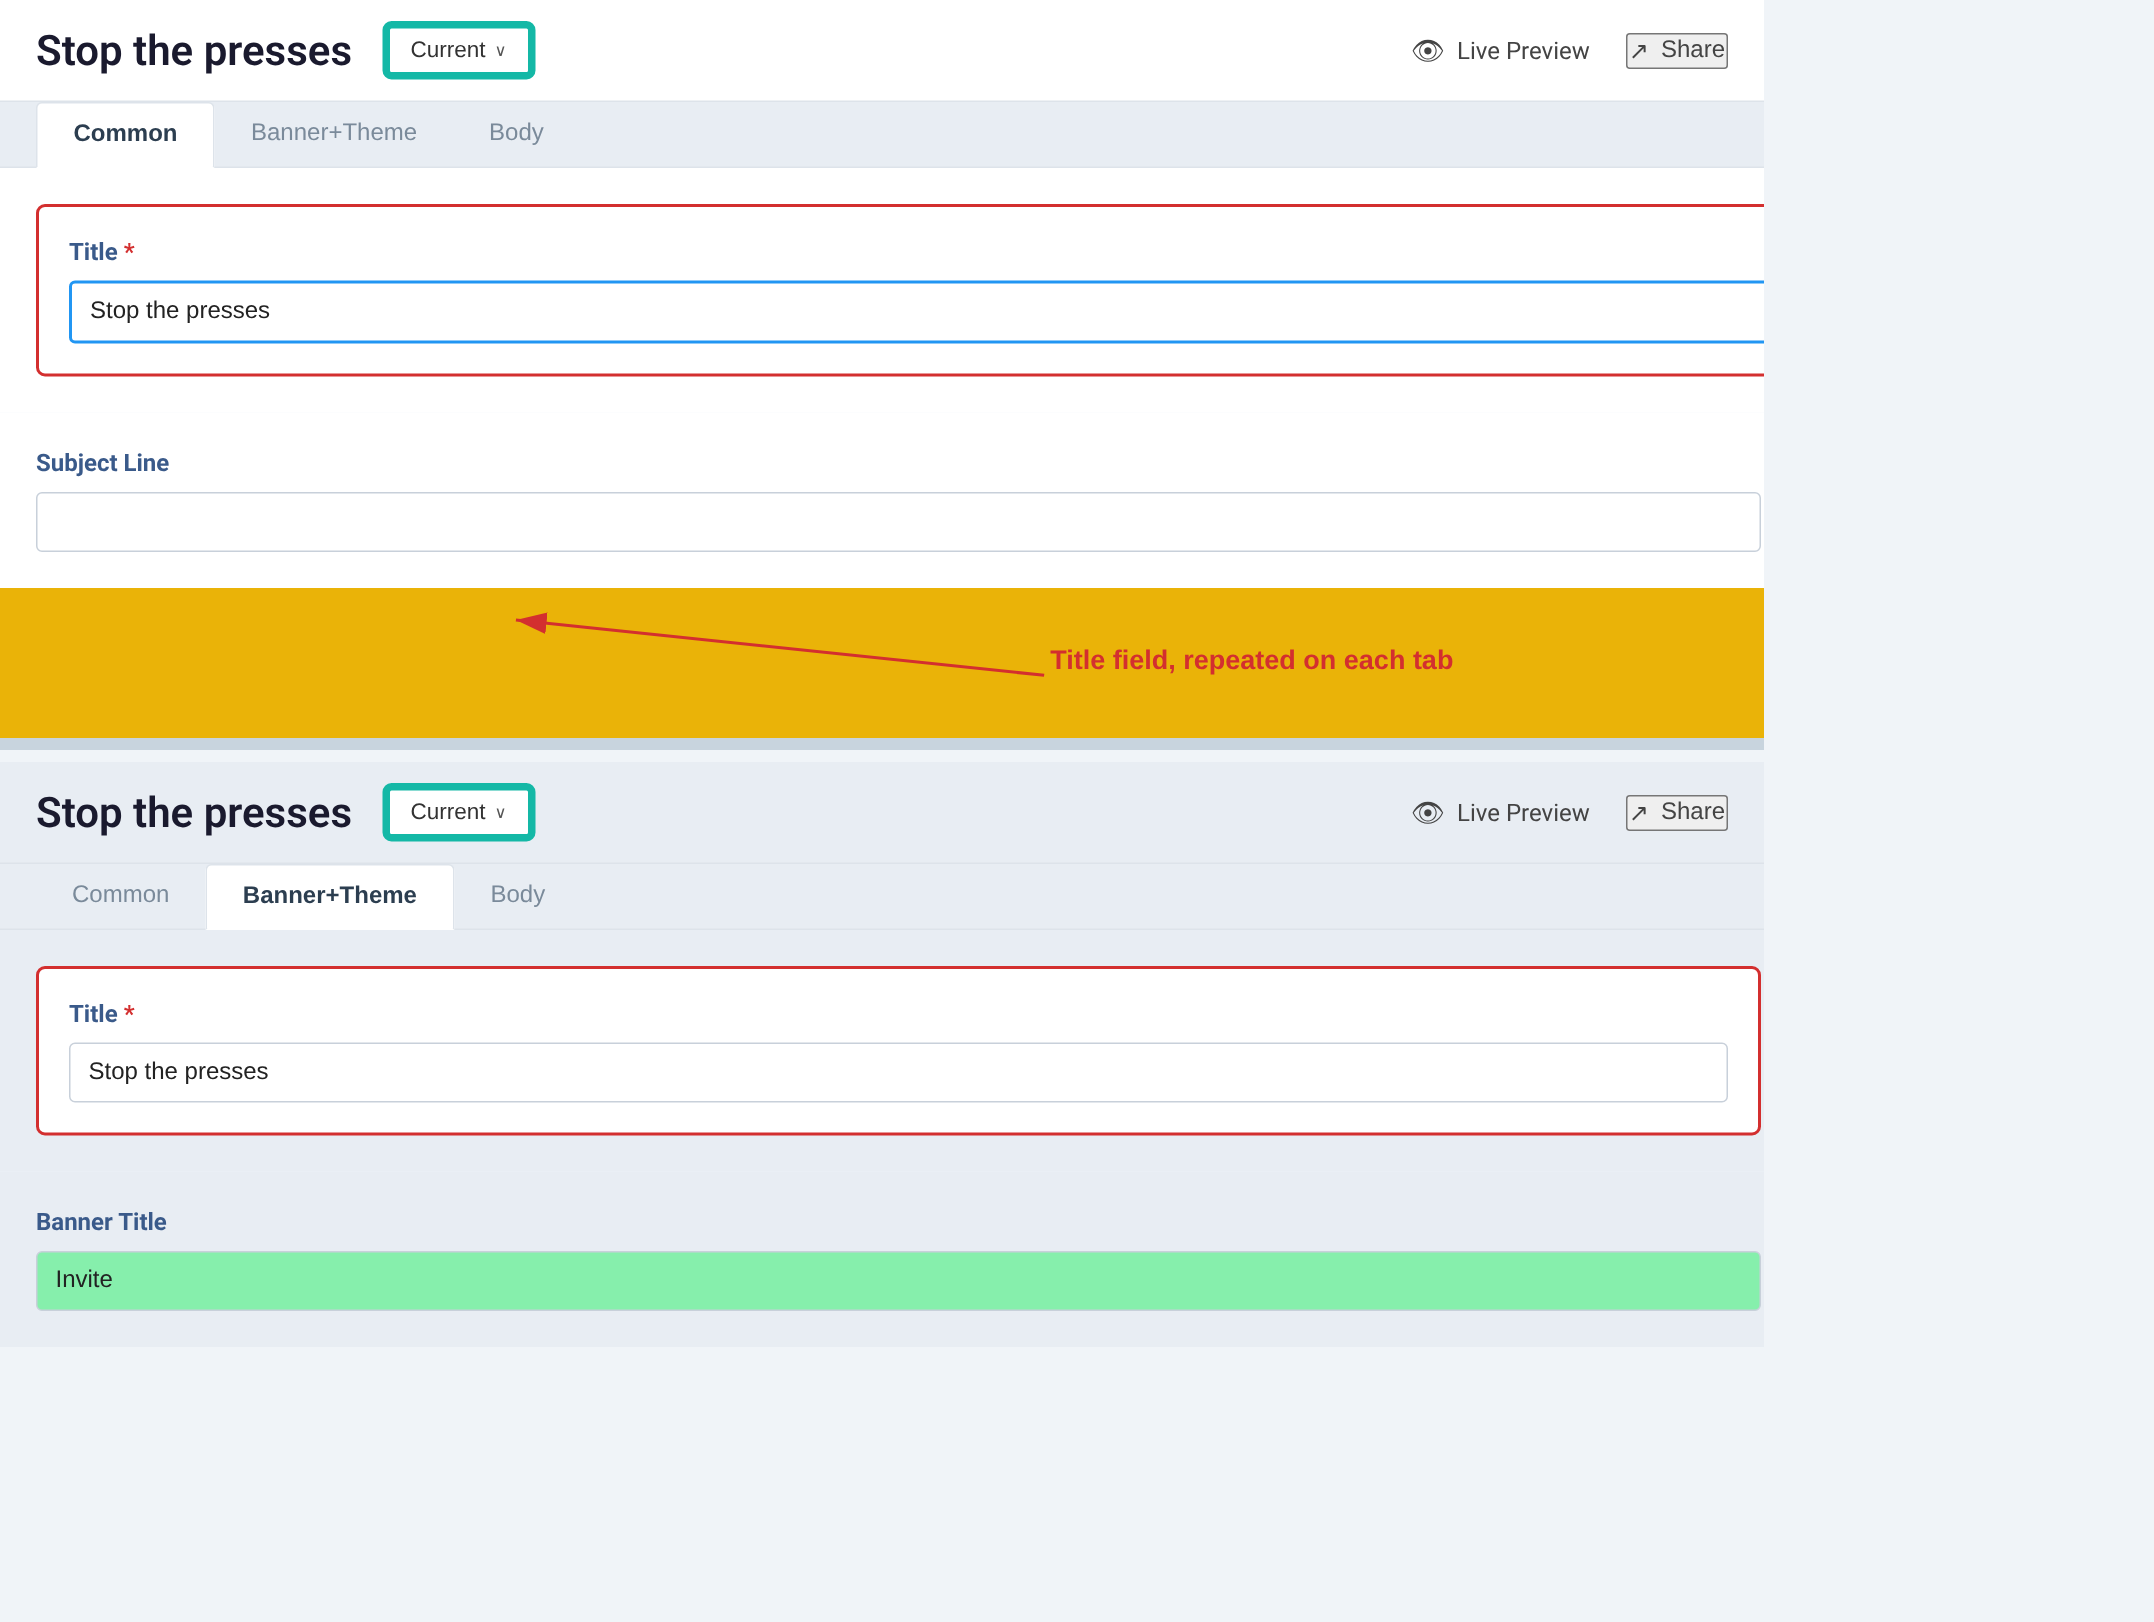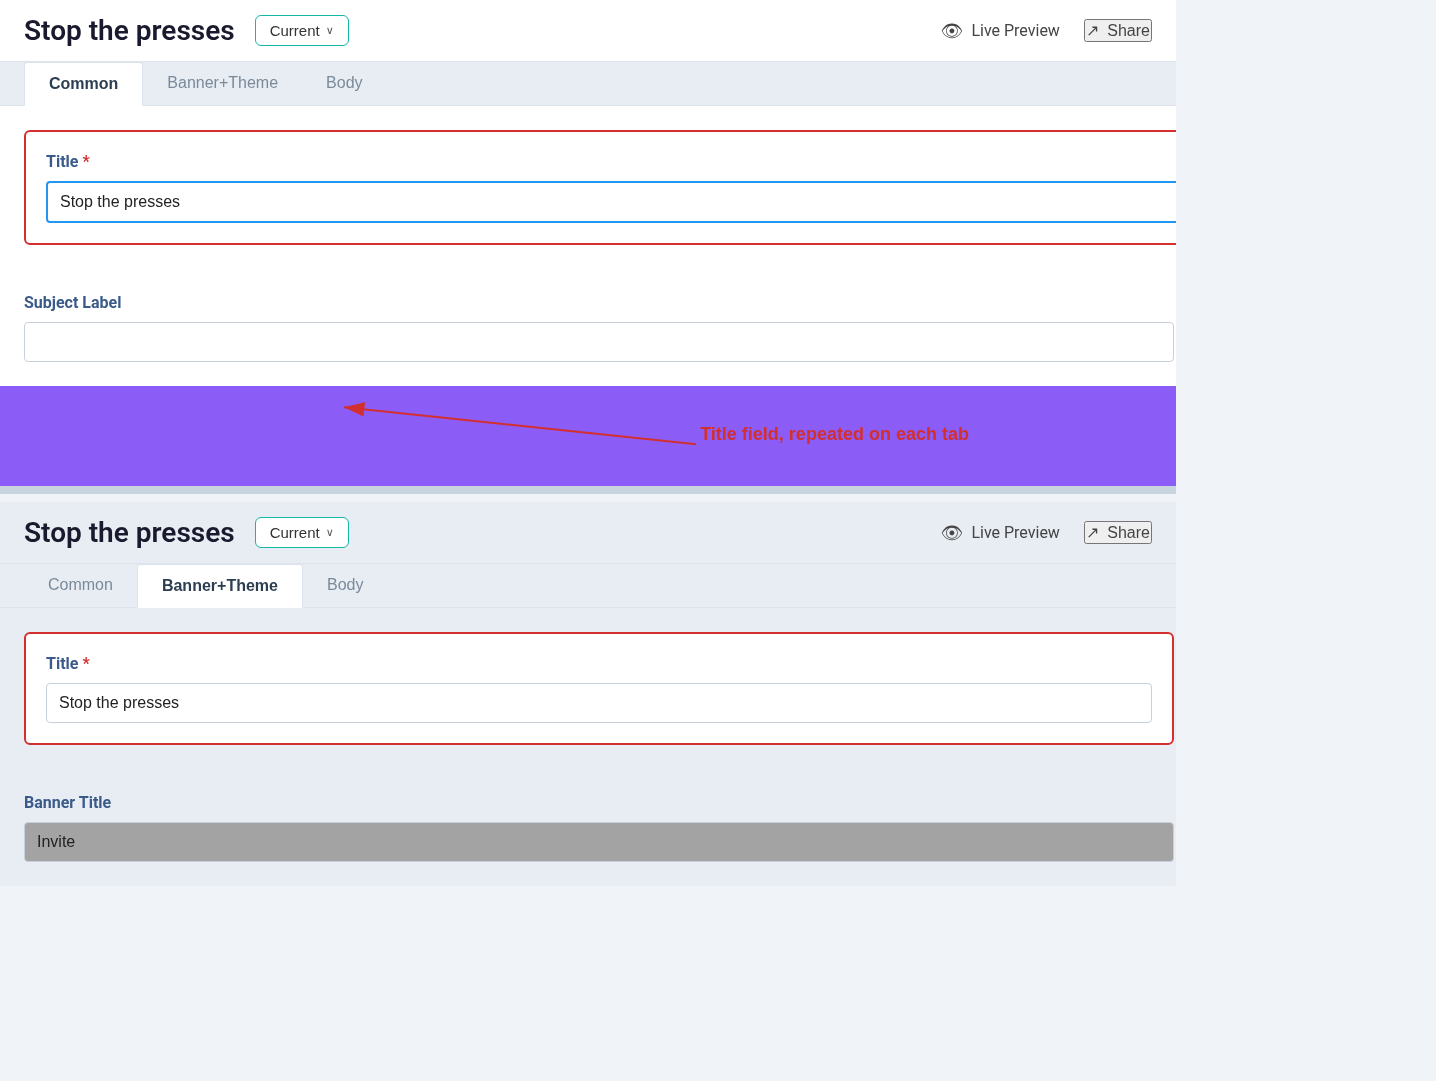--- a/index.html
+++ b/index.html
@@ -21,21 +21,21 @@
     .page-title {
       font-size: 28px;
       font-weight: 600;
       color: #1a1a2e;
       margin-right: 20px;
     }
 
     .version-dropdown {
       display: flex;
       align-items: center;
-      border: 1px solid #14b8a6;
+      border: 5px solid #14b8a6;
       border-radius: 6px;
       padding: 6px 14px;
       font-size: 15px;
       color: #333;
       background: #fff;
       cursor: pointer;
       gap: 6px;
     }
 
     .version-dropdown .chevron {
@@ -269,25 +269,25 @@
       <div class="form-panel">
         <div class="field-label">
           <span>Title</span>
           <span class="required-star">*</span>
         </div>
         <input class="text-input" type="text" value="Stop the presses" style="">
       </div>
     </div>
 
     <div class="subject-line-section">
-      <div class="subject-label">Subject Label</div>
+      <div class="subject-label">Subject Line</div>
       <input class="text-input-plain" type="text" style="width: 1150px;">
     </div>
 
-    <div style="position:relative; height: 100px; background:#8b5cf6;">
+    <div style="position:relative; height: 100px; background:#eab308;">
       <svg class="annotation-svg" viewBox="0 0 1436 100" xmlns="http://www.w3.org/2000/svg">
 
         <defs>
           <marker id="arrowhead1" markerWidth="10" markerHeight="7" refX="10" refY="3.5" orient="auto">
             <polygon points="0 0, 10 3.5, 0 7" fill="#d32f2f"></polygon>
           </marker>
         </defs>
 
         <line x1="850" y1="60" x2="420" y2="15" stroke="#d32f2f" stroke-width="2.5" marker-end="url(#arrowhead1)"></line>
         <text x="855" y="55" fill="#d32f2f" font-size="22" font-weight="bold" font-family="Arial, sans-serif">Title field, repeated on each tab</text>
@@ -335,18 +335,18 @@
         <div class="field-label">
           <span>Title</span>
           <span class="required-star">*</span>
         </div>
         <input class="text-input-bottom" type="text" value="Stop the presses" style="">
       </div>
     </div>
 
     <div class="banner-label-section">
       <div class="banner-label">Banner Title</div>
-      <input class="text-input-bottom" type="text" style="width: 1150px; background: #a3a3a3;" value="Invite">
+      <input class="text-input-bottom" type="text" style="width: 1150px; background: #86efac;" value="Invite">
     </div>
 
   </div>
 
 </div>
 
 </body></html>

